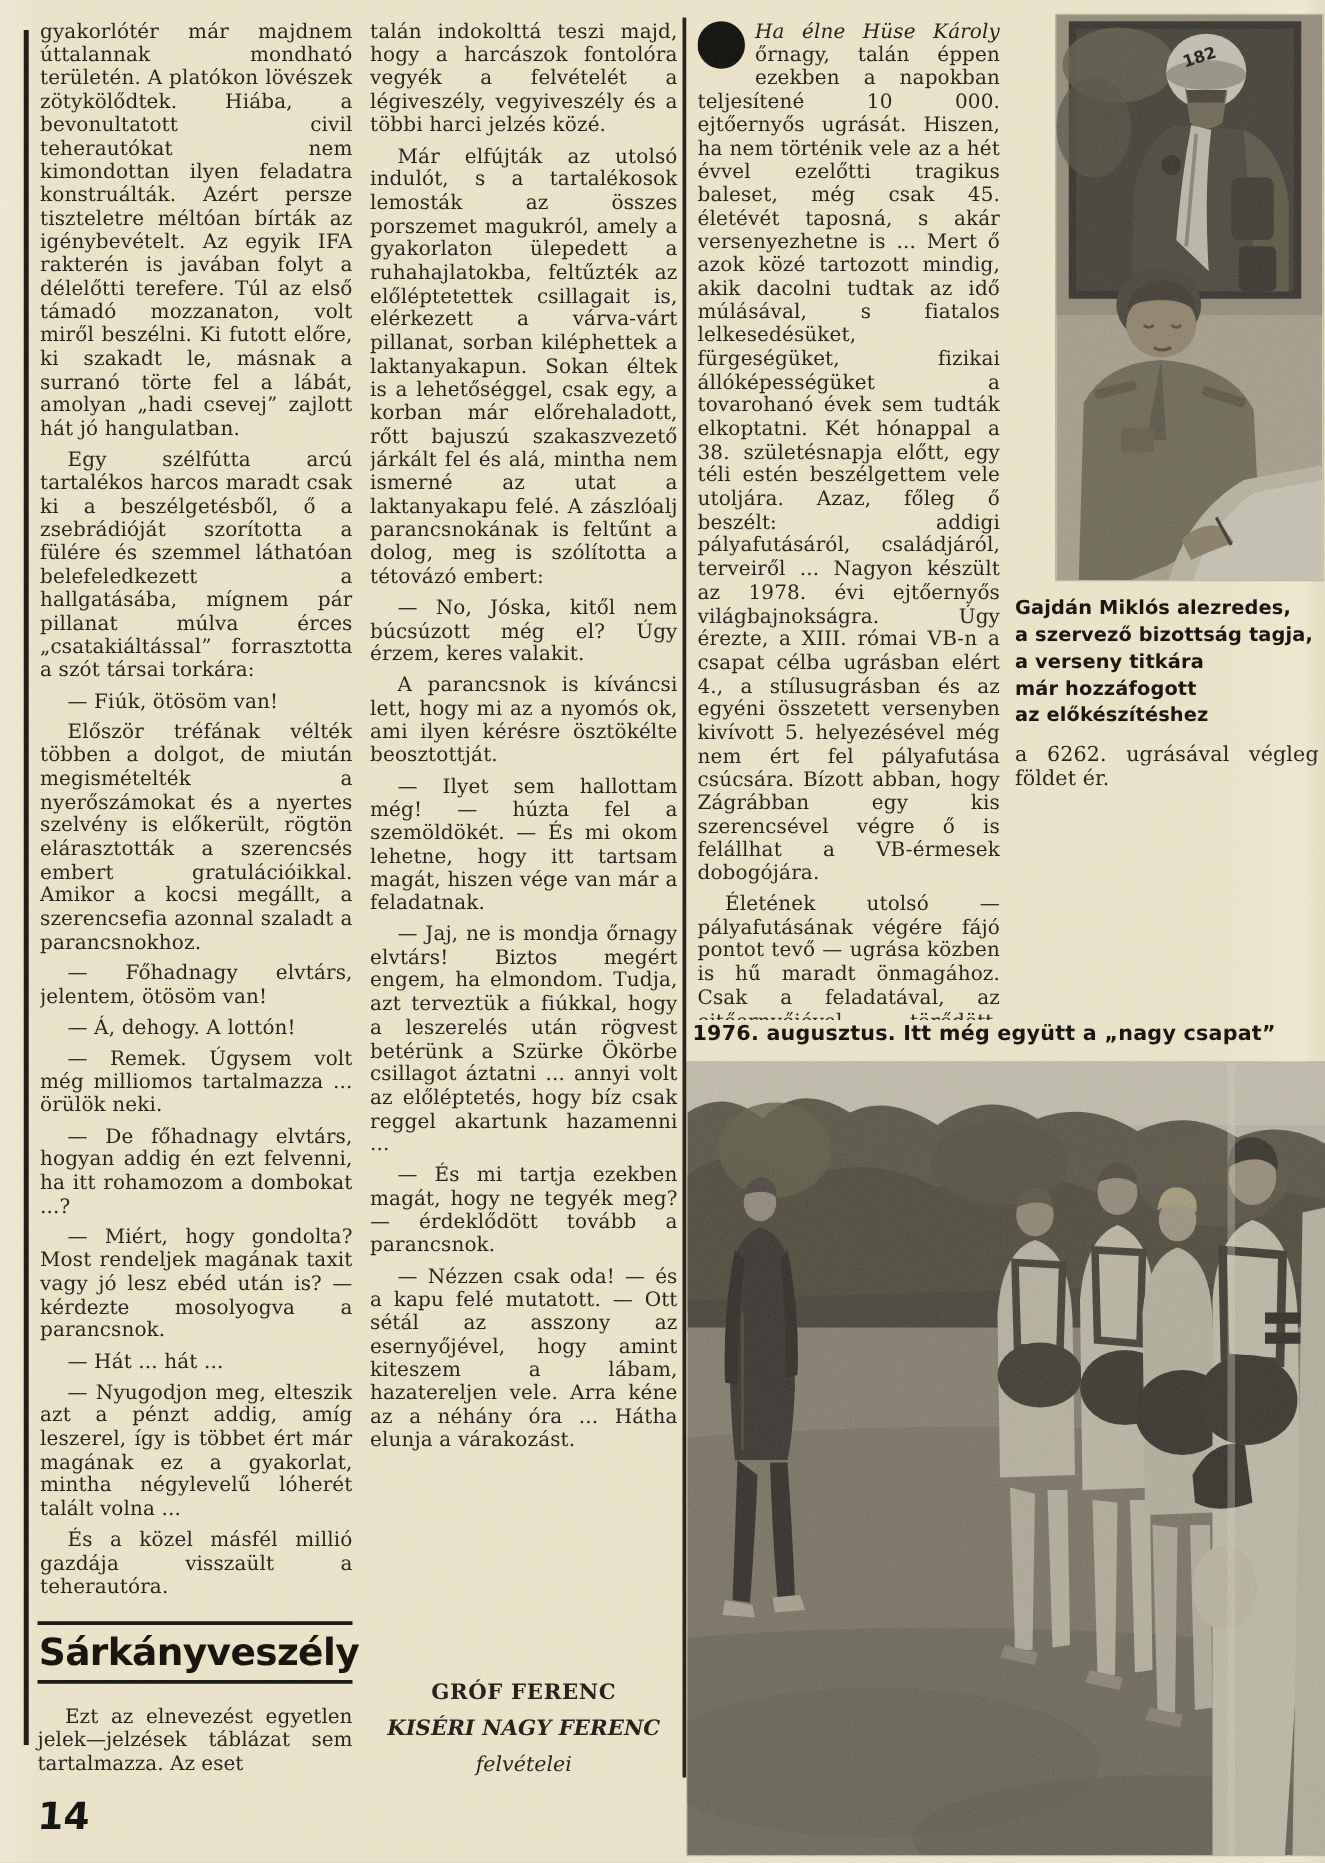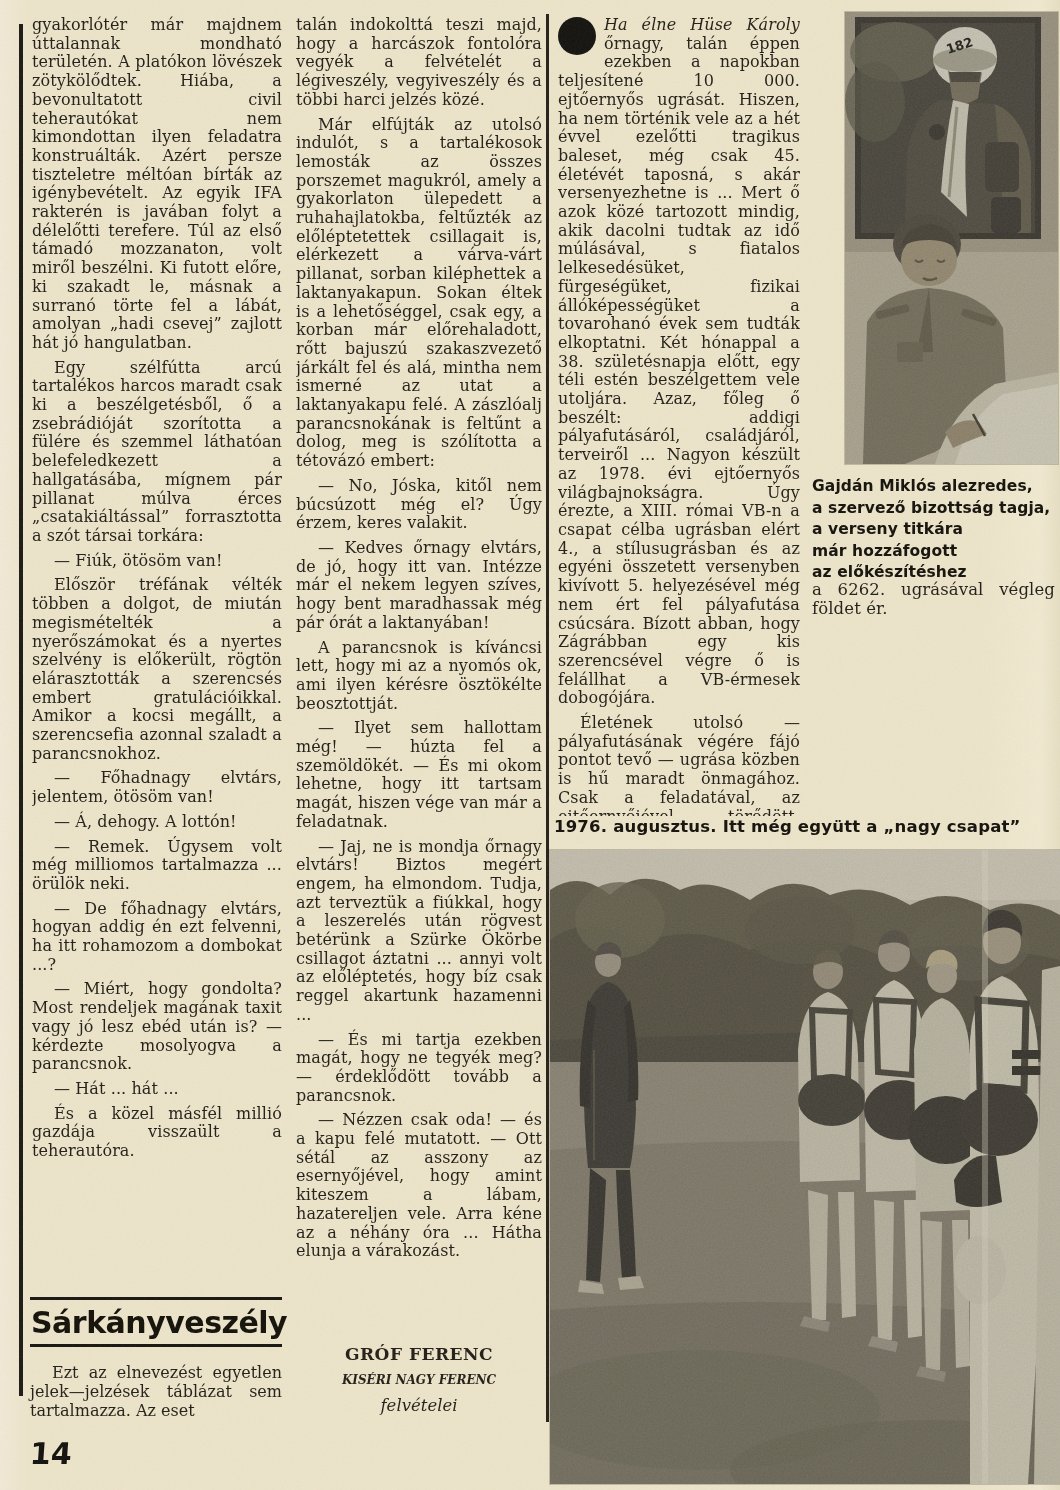--- a/index.html
+++ b/index.html
@@ -18,21 +18,21 @@
   #col3{left:558px;width:242px;height:800px;overflow:hidden;}
   .bodytext p{
     margin:0 0 6px 0;
     font-size:16px;line-height:18.7px;
     text-align:justify;text-indent:22px;
     letter-spacing:0.1px;
   }
   .bodytext p:first-child{text-indent:0;}
   #col3 .bodytext p:first-child{text-indent:0;}
   #col3-p2{margin:6px 0 0 0;font-size:16px;line-height:18.7px;text-align:justify;text-indent:22px;letter-spacing:0.1px;}
-  #col4-body{position:absolute;left:812px;top:580px;width:243px;height:242px;overflow:hidden;}
+  #col4-body{position:absolute;left:812px;top:594px;width:243px;height:242px;overflow:hidden;}
   #col4-body p{font-size:16.5px;line-height:19px;}
   
   .lead-bullet{
     float:left;width:38px;height:38px;border-radius:50%;
     background:#14120e;margin:1px 8px 0 0;
   }
   
   #left-edge-bar{position:absolute;left:19px;top:24px;width:4px;height:1372px;background:#1c1914;}
   #col-divider{position:absolute;left:546px;top:14px;width:3px;height:1408px;background:#242019;}
   
@@ -45,21 +45,21 @@
   }
   #section-para{margin:16px 0 0 0;font-size:16px;line-height:19px;text-align:justify;text-indent:22px;}
   #page-num{
     position:absolute;left:30px;top:1436px;
     font-family:"DejaVu Sans", sans-serif;font-weight:bold;font-size:30px;color:#11100c;
     transform:skewX(-4deg);
   }
   
   #byline{position:absolute;left:296px;top:1344px;width:246px;text-align:center;}
   #byline .b1{font-weight:bold;font-size:17px;letter-spacing:0.5px;margin-bottom:9px;}
-  #byline .b2{font-weight:bold;font-style:italic;font-size:12px;margin-bottom:9px;}
+  #byline .b2{font-weight:bold;font-style:italic;font-size:17px;margin-bottom:9px;}
   #byline .b3{font-style:italic;font-size:16.5px;}
   
   #col4-caption{
     position:absolute;left:812px;top:476px;width:245px;
     font-family:"DejaVu Sans", sans-serif;font-weight:bold;
     font-size:15.5px;line-height:21.5px;color:#14110b;letter-spacing:0.1px;
   }
   #bottom-caption{
     position:absolute;left:554px;top:817px;width:500px;
     font-family:"DejaVu Sans", sans-serif;font-weight:bold;
@@ -84,39 +84,39 @@
         <p>gyakorlótér már majdnem úttalannak mondható területén. A platókon lövészek zötykölődtek. Hiába, a bevonultatott civil teherautókat nem kimondottan ilyen feladatra konstruálták. Azért persze tiszteletre méltóan bírták az igénybevételt. Az egyik IFA rakterén is javában folyt a délelőtti terefere. Túl az első támadó mozzanaton, volt miről beszélni. Ki futott előre, ki szakadt le, másnak a surranó törte fel a lábát, amolyan „hadi csevej” zajlott hát jó hangulatban.</p>
         <p>Egy szélfútta arcú tartalékos harcos maradt csak ki a beszélgetésből, ő a zsebrádióját szorította a fülére és szemmel láthatóan belefeledkezett a hallgatásába, mígnem pár pillanat múlva érces „csatakiáltással” forrasztotta a szót társai torkára:</p>
         <p>— Fiúk, ötösöm van!</p>
         <p>Először tréfának vélték többen a dolgot, de miután megismételték a nyerőszámokat és a nyertes szelvény is előkerült, rögtön elárasztották a szerencsés embert gratulációikkal. Amikor a kocsi megállt, a szerencsefia azonnal szaladt a parancsnokhoz.</p>
         <p>— Főhadnagy elvtárs, jelentem, ötösöm van!</p>
         <p>— Á, dehogy. A lottón!</p>
         <p>— Remek. Úgysem volt még milliomos tartalmazza ... örülök neki.</p>
         <p>— De főhadnagy elvtárs, hogyan addig én ezt felvenni, ha itt rohamozom a dombokat ...?</p>
         <p>— Miért, hogy gondolta? Most rendeljek magának taxit vagy jó lesz ebéd után is? — kérdezte mosolyogva a parancsnok.</p>
         <p>— Hát ... hát ...</p>
+        <p>— Nyugodjon meg, elteszik azt a pénzt addig, amíg leszerel, így is többet ért már magának ez a gyakorlat, mintha négylevelű lóherét talált volna ...</p>
         <p>És a közel másfél millió gazdája visszaült a teherautóra.</p>
       </div>
   </div>
 
   <div id="section-block">
     <div class="rule"></div>
     <div id="section-title">Sárkányveszély</div>
     <div class="rule"></div>
     <p id="section-para">Ezt az elnevezést egyetlen jelek—jelzések táblázat sem tartalmazza. Az eset</p>
   </div>
 
   <div id="page-num">14</div>
 
   <div class="col" id="col2">
     <div class="bodytext">
         <p>talán indokolttá teszi majd, hogy a harcászok fontolóra vegyék a felvételét a légiveszély, vegyiveszély és a többi harci jelzés közé.</p>
         <p>Már elfújták az utolsó indulót, s a tartalékosok lemosták az összes porszemet magukról, amely a gyakorlaton ülepedett a ruhahajlatokba, feltűzték az előléptetettek csillagait is, elérkezett a várva-várt pillanat, sorban kiléphettek a laktanyakapun. Sokan éltek is a lehetőséggel, csak egy, a korban már előrehaladott, rőtt bajuszú szakaszvezető járkált fel és alá, mintha nem ismerné az utat a laktanyakapu felé. A zászlóalj parancsnokának is feltűnt a dolog, meg is szólította a tétovázó embert:</p>
         <p>— No, Jóska, kitől nem búcsúzott még el? Úgy érzem, keres valakit.</p>
-        <p>— Kedves őrnagy elvtárs, de jó, hogy itt van. Intézze már el nekem legyen szíves, hogy bent maradhassak még pár órát a laktanyában!</p>
         <p>A parancsnok is kíváncsi lett, hogy mi az a nyomós ok, ami ilyen kérésre ösztökélte beosztottját.</p>
         <p>— Ilyet sem hallottam még! — húzta fel a szemöldökét. — És mi okom lehetne, hogy itt tartsam magát, hiszen vége van már a feladatnak.</p>
         <p>— Jaj, ne is mondja őrnagy elvtárs! Biztos megért engem, ha elmondom. Tudja, azt terveztük a fiúkkal, hogy a leszerelés után rögvest betérünk a Szürke Ökörbe csillagot áztatni ... annyi volt az előléptetés, hogy bíz csak reggel akartunk hazamenni ...</p>
         <p>— És mi tartja ezekben magát, hogy ne tegyék meg? — érdeklődött tovább a parancsnok.</p>
         <p>— Nézzen csak oda! — és a kapu felé mutatott. — Ott sétál az asszony az esernyőjével, hogy amint kiteszem a lábam, hazatereljen vele. Arra kéne az a néhány óra ... Hátha elunja a várakozást.</p>
       </div>
   </div>
 
   <div id="byline">
     <div class="b1">GRÓF FERENC</div>

